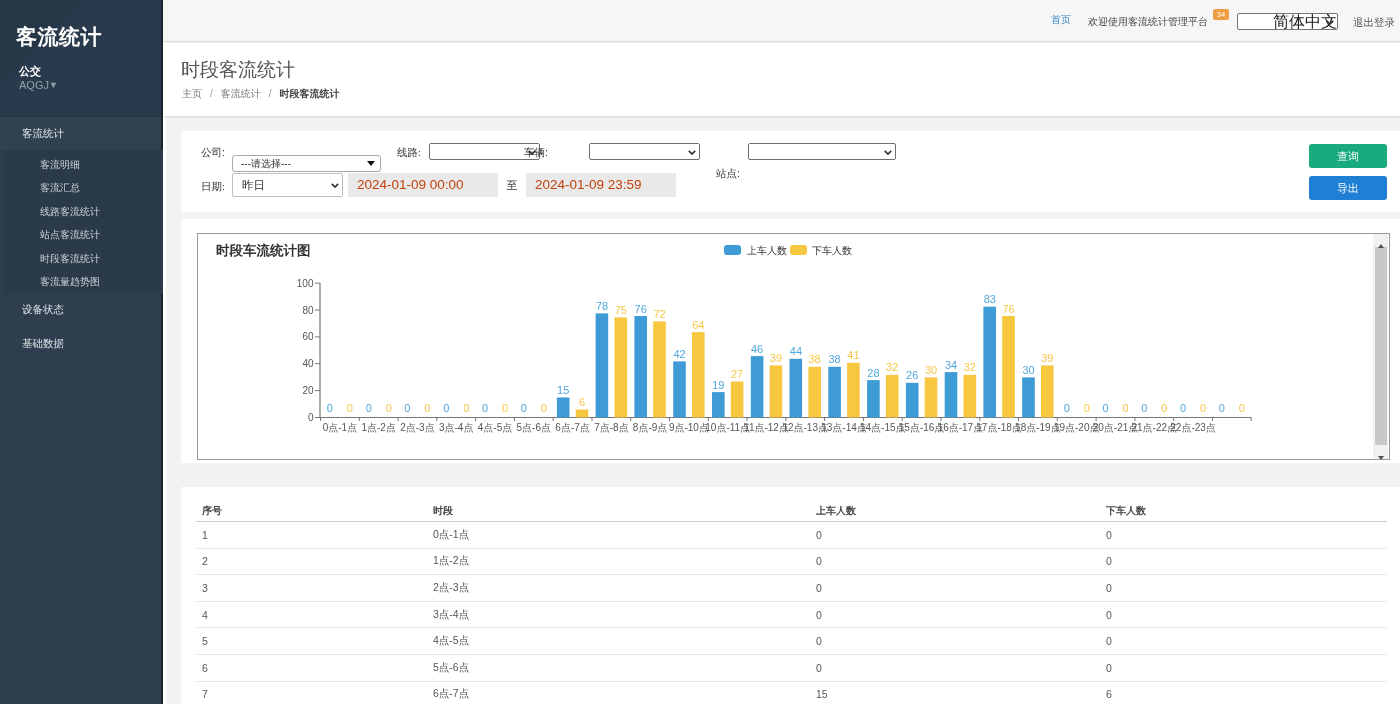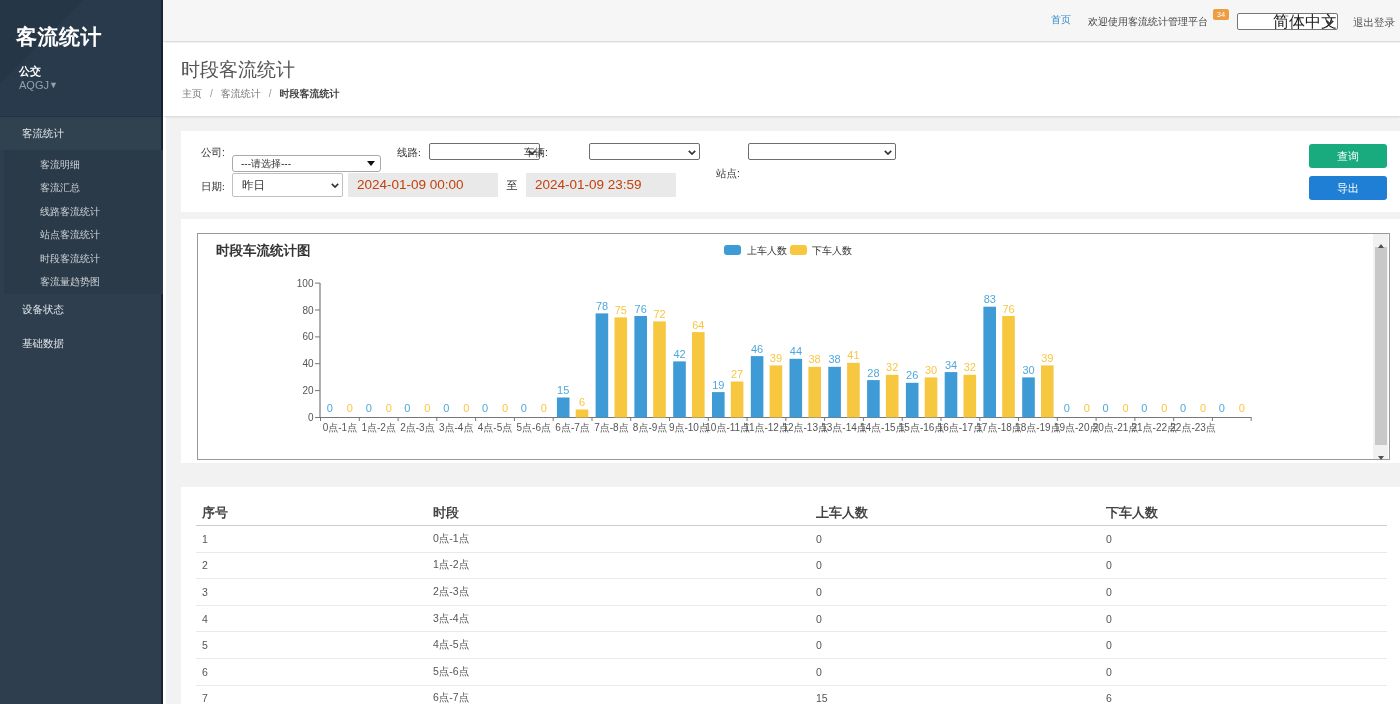--- a/index.html
+++ b/index.html
@@ -26,21 +26,21 @@
 .btn{position:absolute;left:1309px;width:78px;height:24px;line-height:24px;text-align:center;color:#fff;font-size:11px;border-radius:3px;}
 #cbox{position:absolute;left:197px;top:233px;width:1193px;height:227px;border:1px solid #999;background:#fff;}
 #ctitle{position:absolute;left:208px;top:242px;font-size:13.5px;font-weight:bold;color:#333;margin-left:8px;}
 .lgsw{position:absolute;width:17px;height:10px;border-radius:3px;top:244.5px;}
 .lgtx{position:absolute;top:243.5px;font-size:10px;color:#333;}
 #sbar{position:absolute;left:1373px;top:234px;width:15px;height:225px;background:#f1f1f1;}
 #sbar .th{position:absolute;left:1.5px;top:13px;width:12px;height:198px;background:#c8c8c8;}
 #sbar .ar{position:absolute;left:0;width:15px;height:13px;background:#f1f1f1;text-align:center;}
 #sbar .tri{display:inline-block;width:0;height:0;border-left:3.5px solid transparent;border-right:3.5px solid transparent;}
 table{position:absolute;left:196px;top:489px;width:1191px;border-collapse:collapse;table-layout:fixed;}
-th{font-size:13px;color:#444;text-align:left;font-weight:bold;padding:15px 0 3px 6px;border-bottom:1px solid #ccc;}
+th{font-size:10px;color:#444;text-align:left;font-weight:bold;padding:15px 0 3px 6px;border-bottom:1px solid #ccc;}
 td{font-size:10.5px;color:#555;height:26.6px;border-bottom:1px solid #e9e9e9;padding-left:6px;}
 </style>
 </head>
 <body>
 <div id="side">
   <div class="top"></div>
   <div class="logo">客流统计</div>
   <div class="co">公交</div>
   <div class="acct">AQGJ<span style="font-size:9px;position:relative;top:-1px;">▼</span></div>
   <div class="m1" style="top:117px;background:#30414f;">客流统计</div>

